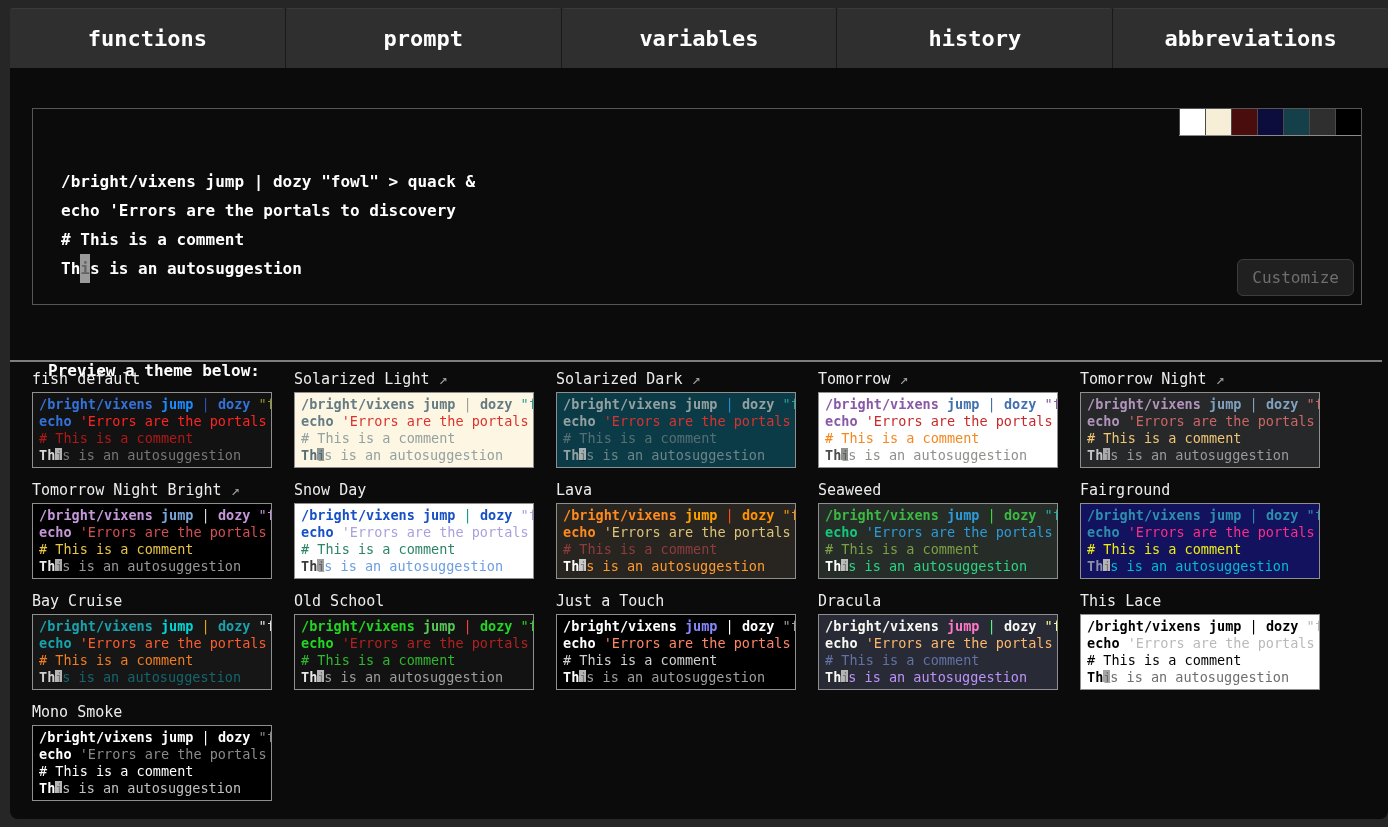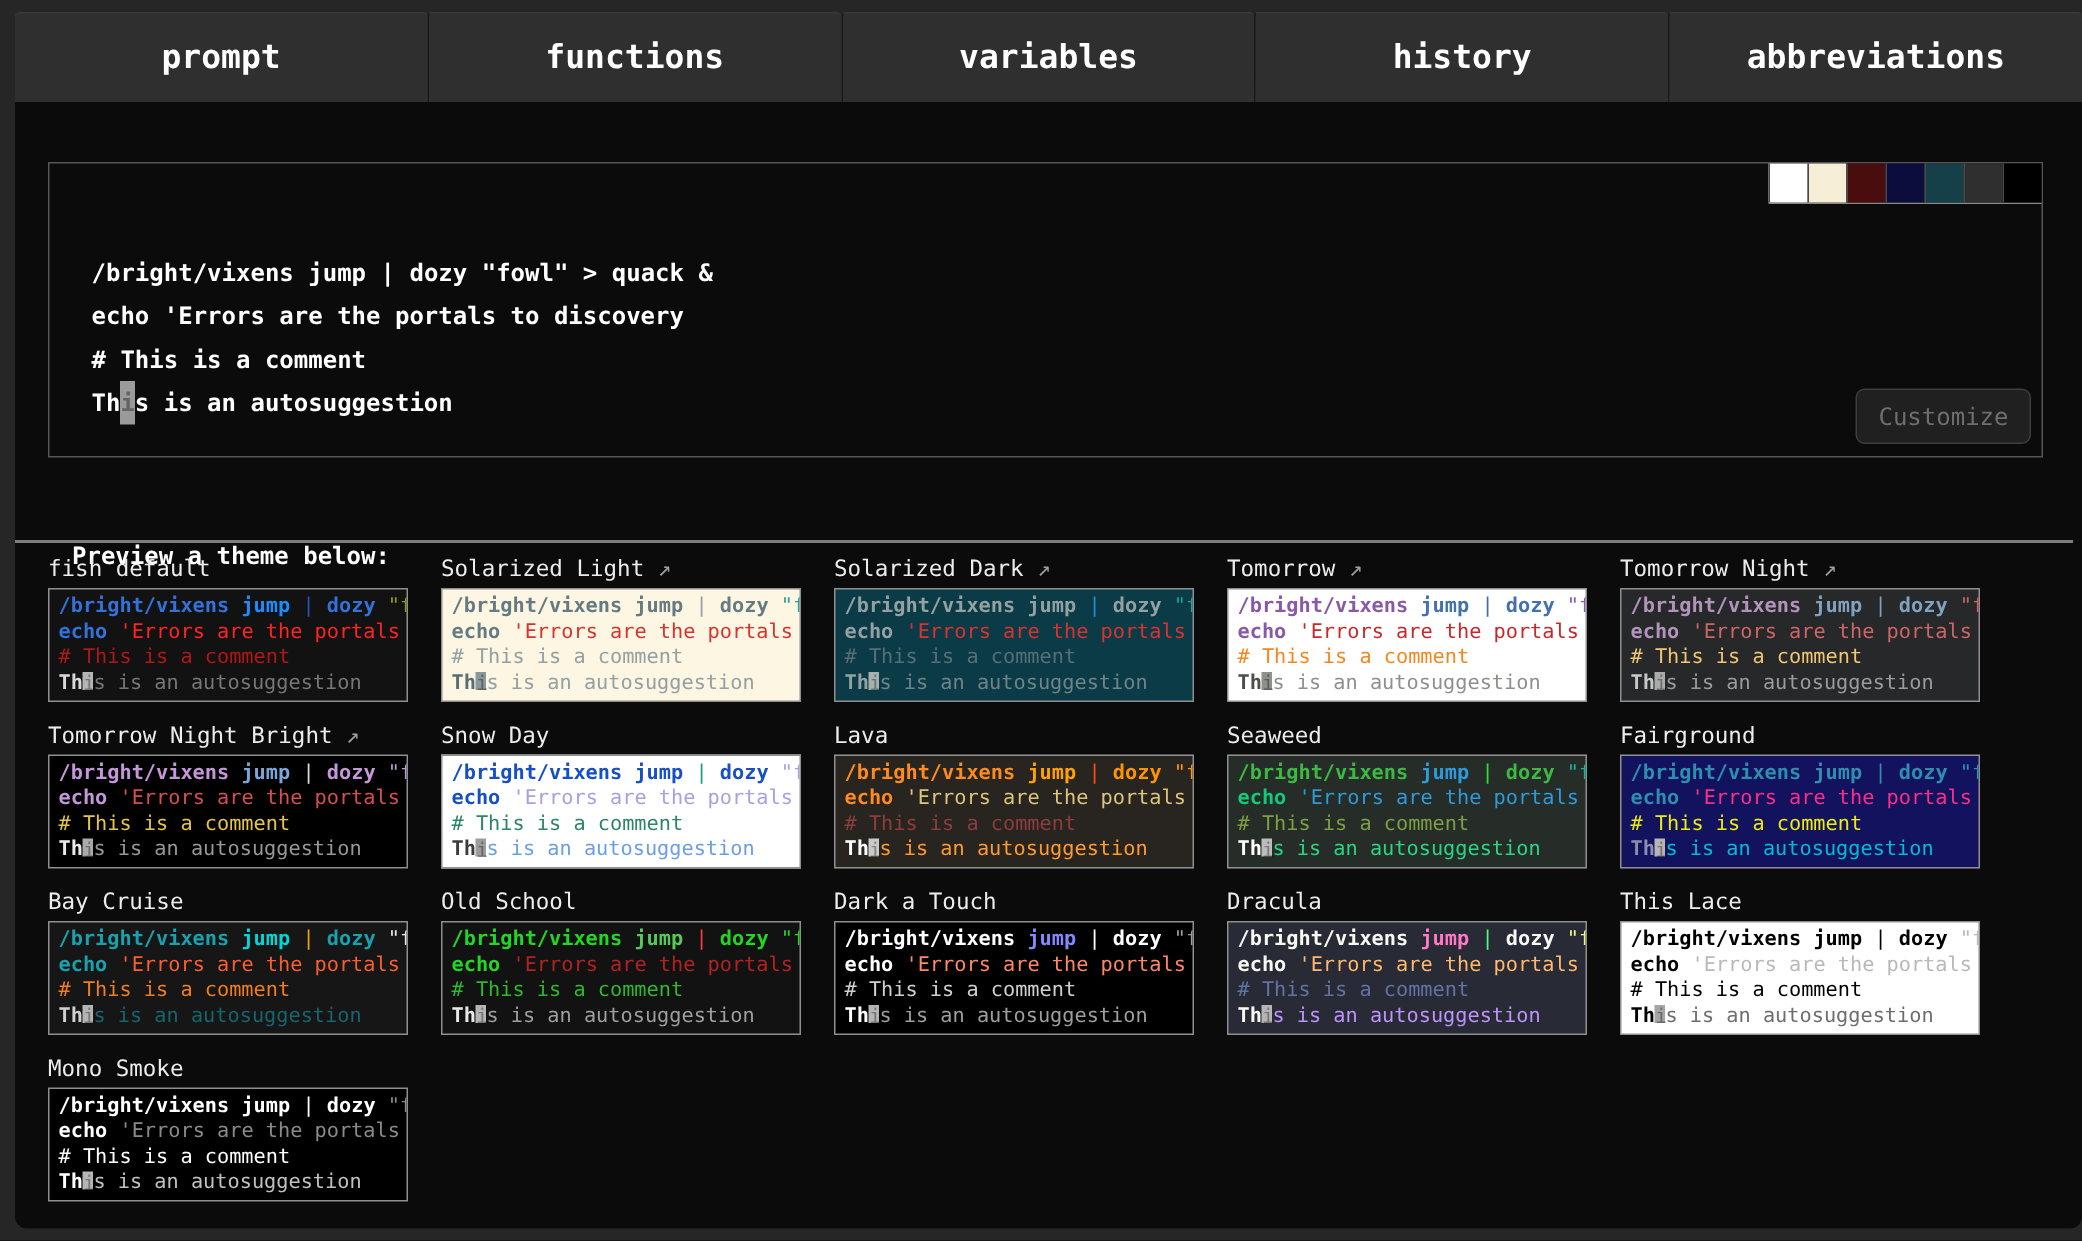--- a/index.html
+++ b/index.html
@@ -56,22 +56,22 @@
     padding:3px 0 0 6px;overflow:hidden;white-space:nowrap;
     font-size:13.5px;line-height:17px;
   }
   .theme-box .cur{display:inline-block;width:7px;height:12px;vertical-align:-1px;}
   .b{font-weight:bold;}
 </style>
 </head>
 <body>
 
 <div class="tabbar" id="tabbar">
+    <div class="tab">functions</div>
     <div class="tab">prompt</div>
-    <div class="tab">functions</div>
     <div class="tab">variables</div>
     <div class="tab">history</div>
     <div class="tab">abbreviations</div>
   </div>
 
 <div class="content">
 
   <div class="preview-panel">
     <div class="swatches" id="swatches">
         <div class="swatch" style="background: rgb(255, 255, 255);"></div>
@@ -197,21 +197,21 @@
       <div class="theme-card">
         <div class="theme-title">Old School</div>
         <div class="theme-box" style="background: rgb(18, 18, 18);">
           <div><span class="b" style="color: rgb(35, 214, 35);">/bright/vixens</span><span style="color: rgb(35, 214, 35);"> </span><span class="b" style="color: rgb(87, 201, 87);">jump</span><span style="color: rgb(35, 214, 35);"> </span><span style="color: rgb(255, 59, 59);">|</span><span style="color: rgb(35, 214, 35);"> </span><span class="b" style="color: rgb(35, 214, 35);">dozy</span><span style="color: rgb(35, 214, 35);"> </span><span style="color: rgb(35, 214, 35);">"fowl"</span></div>
           <div><span class="b" style="color: rgb(35, 214, 35);">echo</span><span style="color: rgb(35, 214, 35);"> </span><span style="color: rgb(178, 34, 34);">'Errors are the portals to discovery</span></div>
           <div><span style="color: rgb(46, 184, 46);"># This is a comment</span></div>
           <div><span class="b" style="color: rgb(232, 232, 232);">Th</span><span class="cur" style="color: rgba(0, 0, 0, 0.35); background: rgb(181, 181, 181);">i</span><span style="color: rgb(158, 158, 158);">s is an autosuggestion</span></div>
         </div>
       </div>
       <div class="theme-card">
-        <div class="theme-title">Dark a Touch</div>
+        <div class="theme-title">Just a Touch</div>
         <div class="theme-box" style="background: rgb(0, 0, 0);">
           <div><span class="b" style="color: rgb(255, 255, 255);">/bright/vixens</span><span style="color: rgb(255, 255, 255);"> </span><span class="b" style="color: rgb(135, 135, 255);">jump</span><span style="color: rgb(255, 255, 255);"> </span><span style="color: rgb(255, 255, 255);">|</span><span style="color: rgb(255, 255, 255);"> </span><span class="b" style="color: rgb(255, 255, 255);">dozy</span><span style="color: rgb(255, 255, 255);"> </span><span style="color: rgb(158, 158, 158);">"fowl"</span></div>
           <div><span class="b" style="color: rgb(255, 255, 255);">echo</span><span style="color: rgb(255, 255, 255);"> </span><span style="color: rgb(255, 135, 102);">'Errors are the portals to discovery</span></div>
           <div><span style="color: rgb(207, 207, 207);"># This is a comment</span></div>
           <div><span class="b" style="color: rgb(255, 255, 255);">Th</span><span class="cur" style="color: rgba(0, 0, 0, 0.35); background: rgb(181, 181, 181);">i</span><span style="color: rgb(158, 158, 158);">s is an autosuggestion</span></div>
         </div>
       </div>
       <div class="theme-card">
         <div class="theme-title">Dracula</div>
         <div class="theme-box" style="background: rgb(40, 42, 54);">

